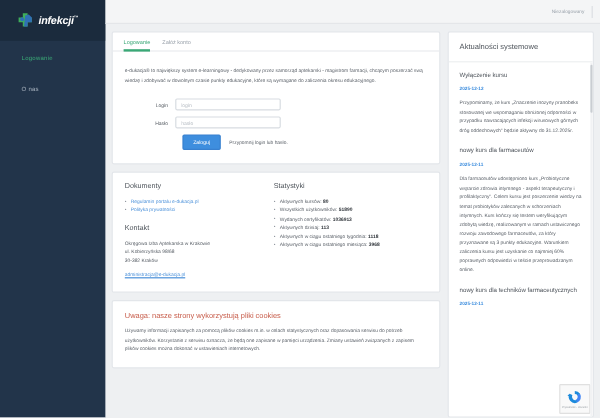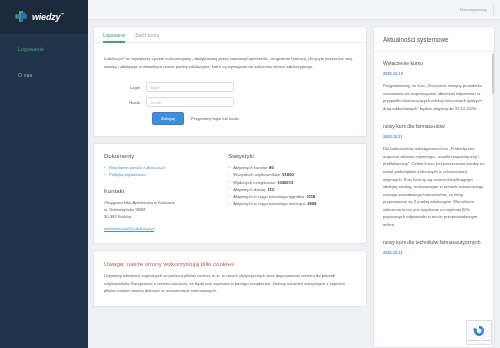--- a/index.html
+++ b/index.html
@@ -96,21 +96,21 @@
 
   <div class="sidebar">
     <div class="logo-box">
       <span class="logo-mark">
         <svg width="16" height="15" viewBox="0 0 32 30">
           <path d="M12 2 L20 2 L20 9 L27 9 L27 17 L20 17 L20 24 L12 24 L12 17 L5 17 L5 9 L12 9 Z" fill="#3fae5a"></path>
           <path d="M16 6 L22 4 L27 9 L27 17 L20 17 L20 24 L14 24 Z" fill="#2f6fb5"></path>
           <circle cx="11" cy="12" r="3.4" fill="#2f6fb5"></circle>
         </svg>
       </span>
-      <span class="logo-text"><span>wiedzy</span><sup>™</sup></span>
+      <span class="logo-text"><span>infekcji</span><sup>™</sup></span>
     </div>
     <div class="side-nav">
       <div class="side-item active"><span>Logowanie</span></div>
       <div class="side-item"><span>O nas</span></div>
     </div>
   </div>
 
   <div class="main-wrap">
 
     <div class="topbar">

